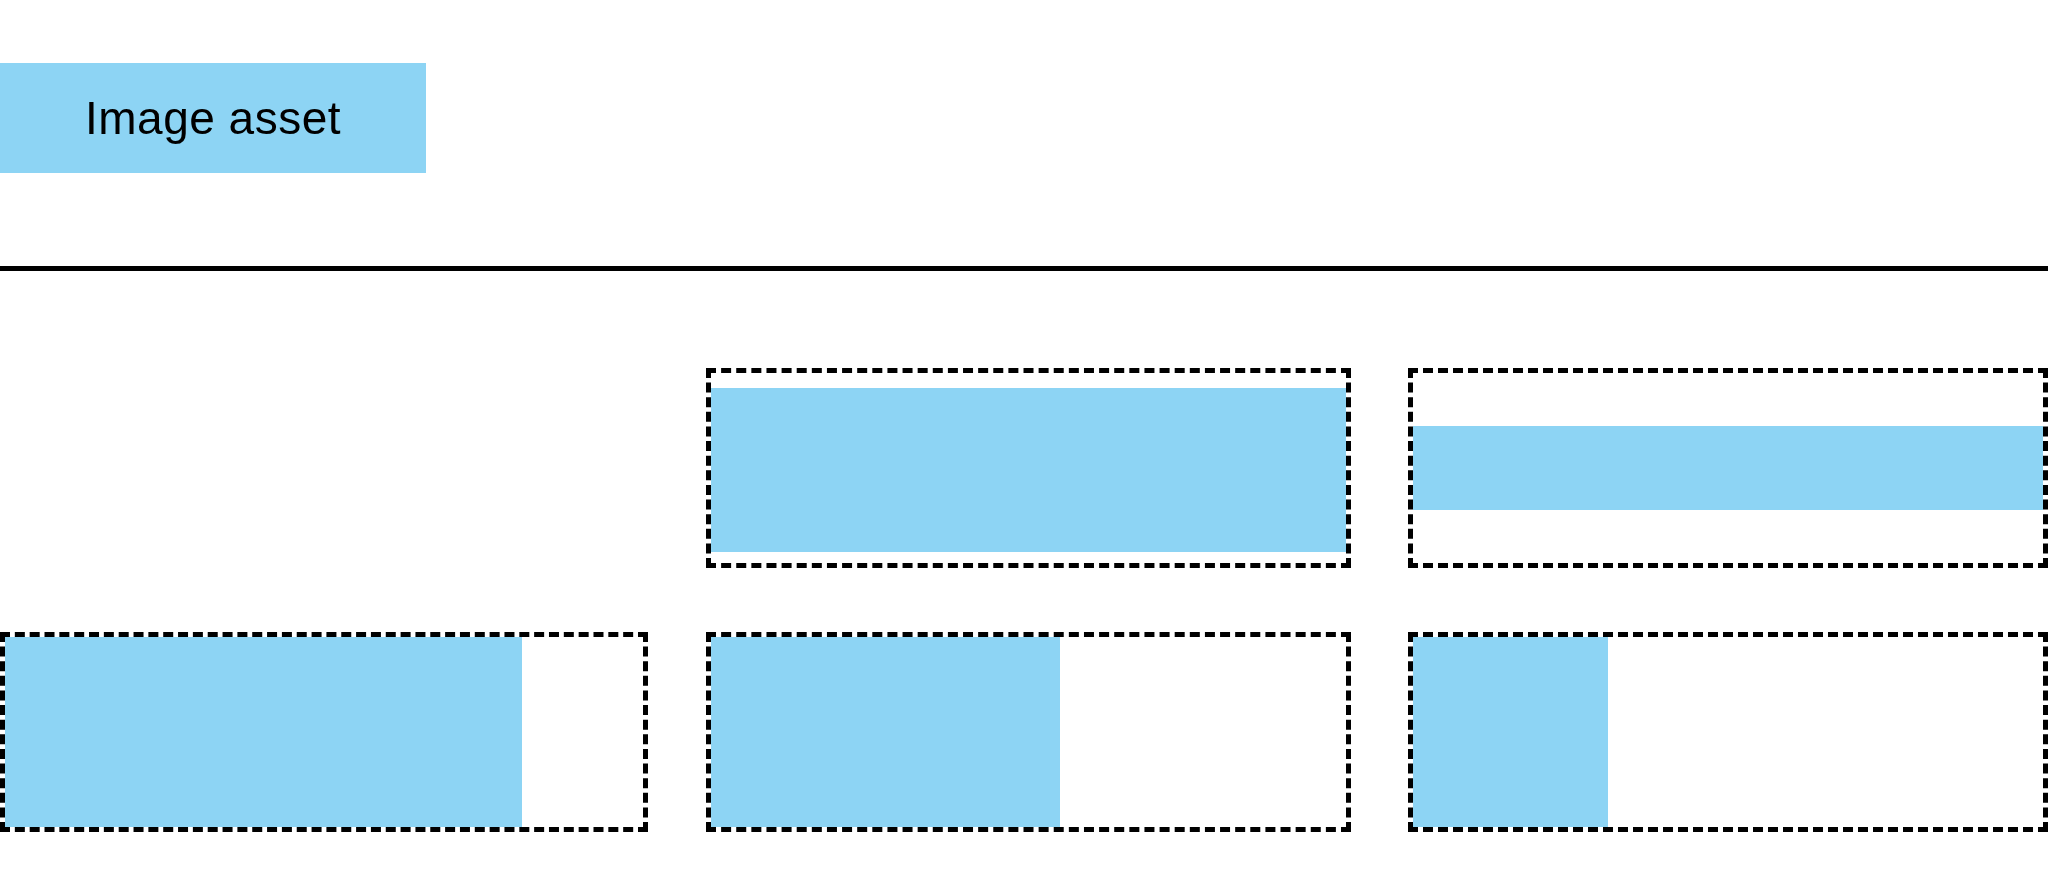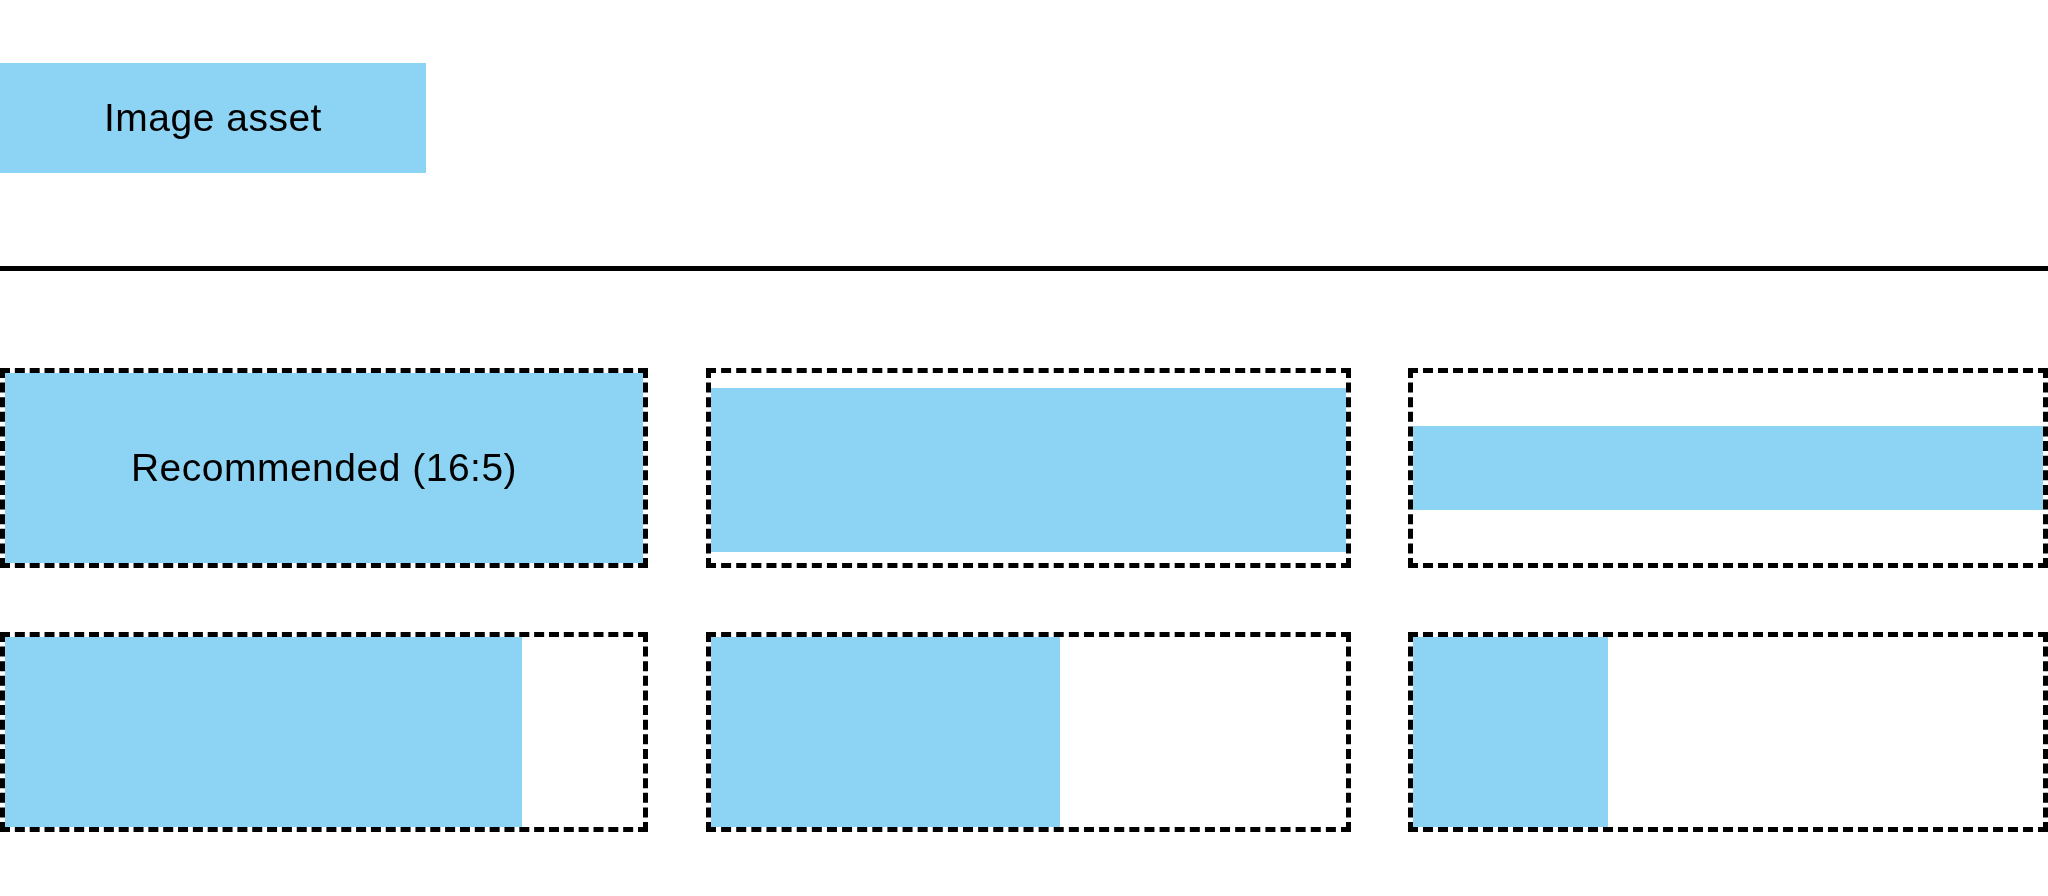--- a/index.html
+++ b/index.html
@@ -8,21 +8,21 @@
     background: #ffffff;
     font-family: "Liberation Sans", sans-serif;
     overflow: hidden;
   }
   #canvas {
     position: relative;
     width: 2048px; height: 896px;
     background: #ffffff;
   }
   .label {
-    font-size: 39px;
+    font-size: 46px;
     color: #000000;
     white-space: nowrap;
     letter-spacing: 0.5px;
   }
   
   .legend-asset {
     position: absolute;
     left: 0; top: 63px;
     width: 426px; height: 110px;
     display: flex; align-items: center; justify-content: center;
@@ -70,26 +70,20 @@
 
 <div id="canvas">
 
   <div class="legend-asset" style="background: rgb(141, 212, 244);">
     <span class="label">Image asset</span>
   </div>
 
 
   <div class="divider" style="background: rgb(0, 0, 0);"></div>
 
-  <div class="example-box r1 c1">
-    <div class="fill" style="background: rgb(141, 212, 244); left: 0%; top: 0%; width: 100%; height: 100%;"></div>
-    <div class="centered-label">
-      <span class="label">Recommended (16:5)</span>
-    </div>
-  </div>
 
   <div class="example-box r1 c2">
     <div class="fill" style="background: rgb(141, 212, 244); left: 0%; top: 8%; width: 100%; height: 86%;"></div>
   </div>
 
   <div class="example-box r1 c3">
     <div class="fill" style="background: rgb(141, 212, 244); left: 0%; top: 28%; width: 100%; height: 44%;"></div>
   </div>
 
   <div class="example-box r2 c1">

